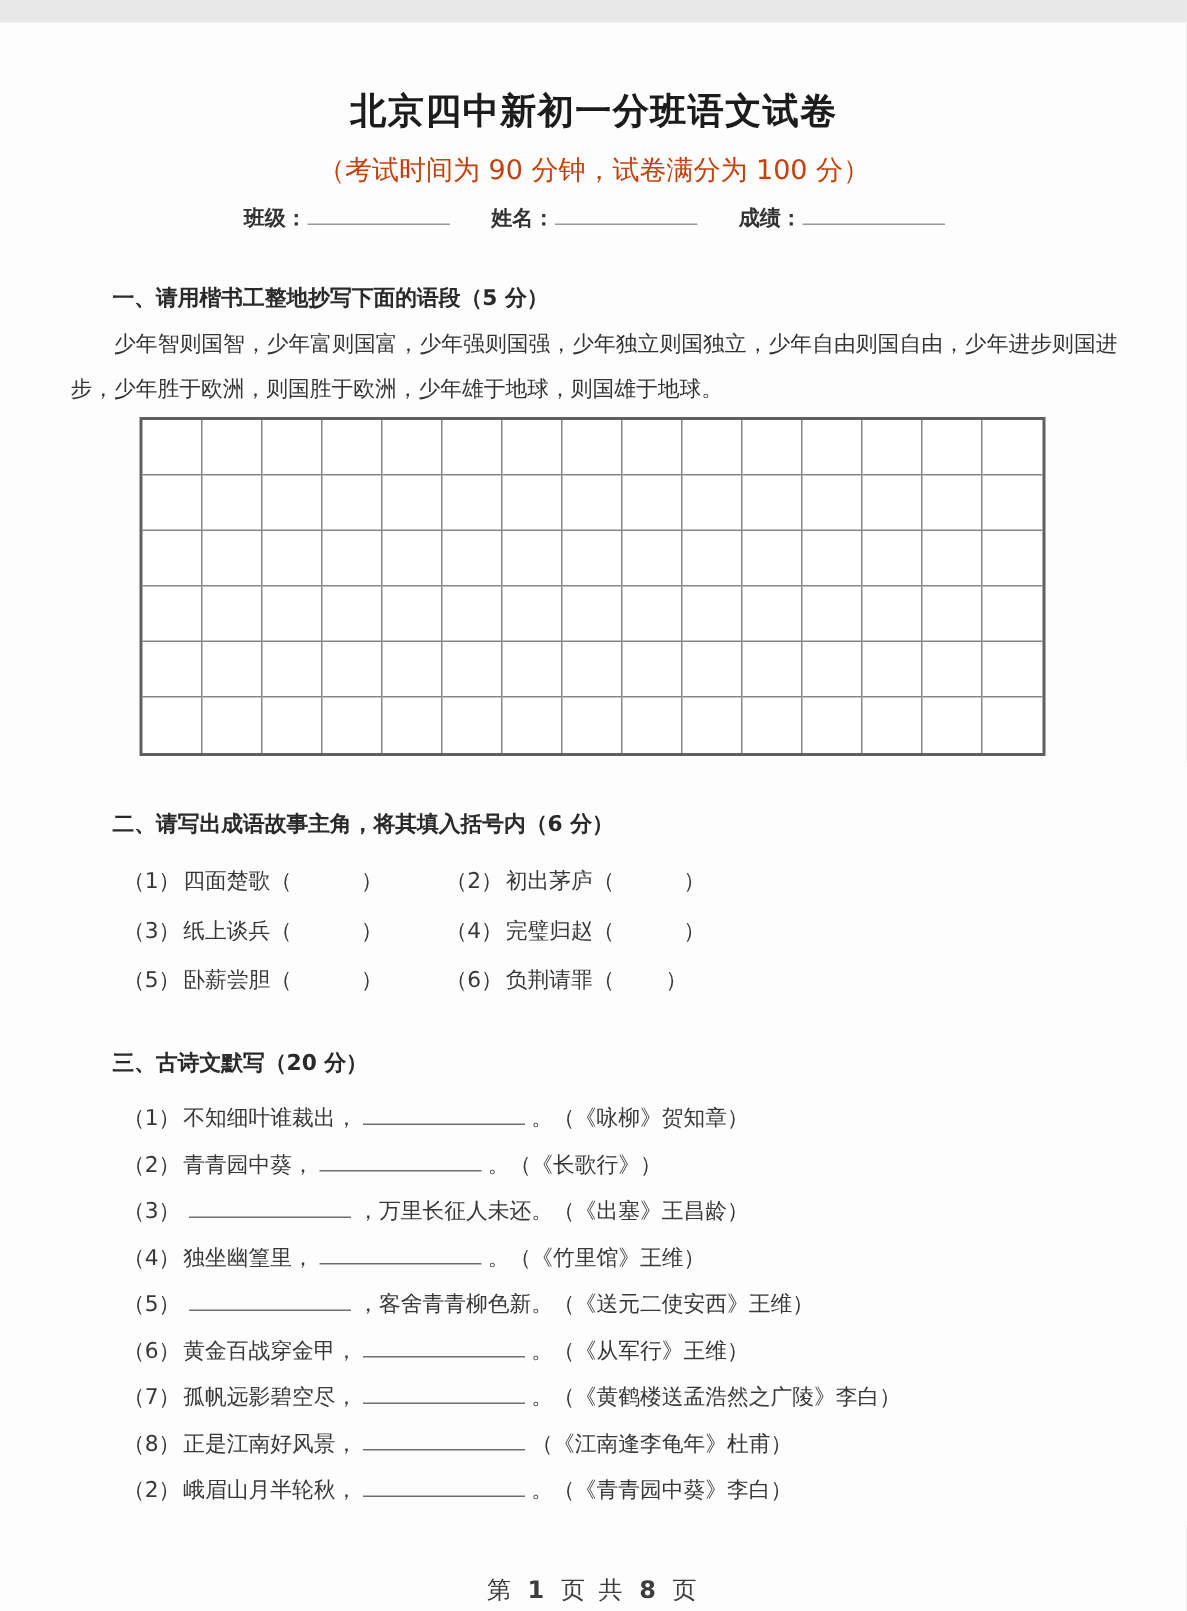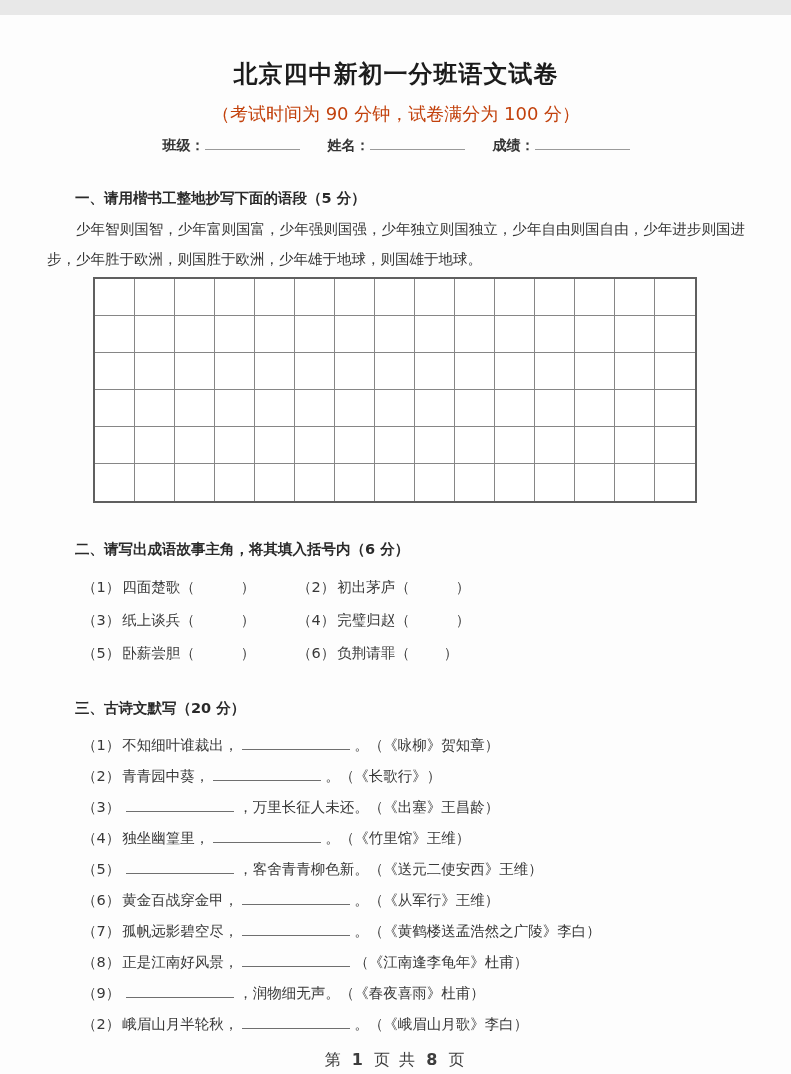--- a/index.html
+++ b/index.html
@@ -255,22 +255,21 @@
 
   <div class="s3-list">
     <div class="s3-item"><span class="item-num">（1）</span><span>不知细叶谁裁出，</span><span class="blank"></span><span>。（《咏柳》贺知章）</span></div>
     <div class="s3-item"><span class="item-num">（2）</span><span>青青园中葵，</span><span class="blank"></span><span>。（《长歌行》）</span></div>
     <div class="s3-item"><span class="item-num">（3）</span><span></span><span class="blank"></span><span>，万里长征人未还。（《出塞》王昌龄）</span></div>
     <div class="s3-item"><span class="item-num">（4）</span><span>独坐幽篁里，</span><span class="blank"></span><span>。（《竹里馆》王维）</span></div>
     <div class="s3-item"><span class="item-num">（5）</span><span></span><span class="blank"></span><span>，客舍青青柳色新。（《送元二使安西》王维）</span></div>
     <div class="s3-item"><span class="item-num">（6）</span><span>黄金百战穿金甲，</span><span class="blank"></span><span>。（《从军行》王维）</span></div>
     <div class="s3-item"><span class="item-num">（7）</span><span>孤帆远影碧空尽，</span><span class="blank"></span><span>。（《黄鹤楼送孟浩然之广陵》李白）</span></div>
     <div class="s3-item"><span class="item-num">（8）</span><span>正是江南好风景，</span><span class="blank"></span><span>（《江南逢李龟年》杜甫）</span></div>
-    <div class="s3-item"><span class="item-num">（9）</span><span></span><span class="blank"></span><span>，润物细无声。（《春夜喜雨》杜甫）</span></div>
-    <div class="s3-item"><span class="item-num">（2）</span><span>峨眉山月半轮秋，</span><span class="blank"></span><span>。（《峨眉山月歌》李白）</span></div>
+    <div class="s3-item"><span class="item-num">（2）</span><span>峨眉山月半轮秋，</span><span class="blank"></span><span>。（《青青园中葵》李白）</span></div>
   </div>
 
   <div class="footer">
     <span>第</span>
     <span class="page-num">1</span>
     <span>页 共</span>
     <span class="page-num">8</span>
     <span>页</span>
   </div>
 

